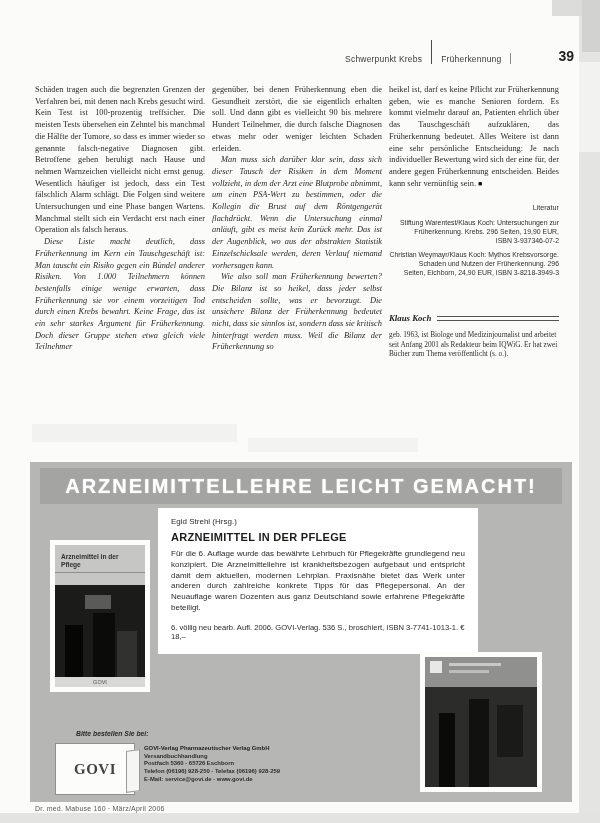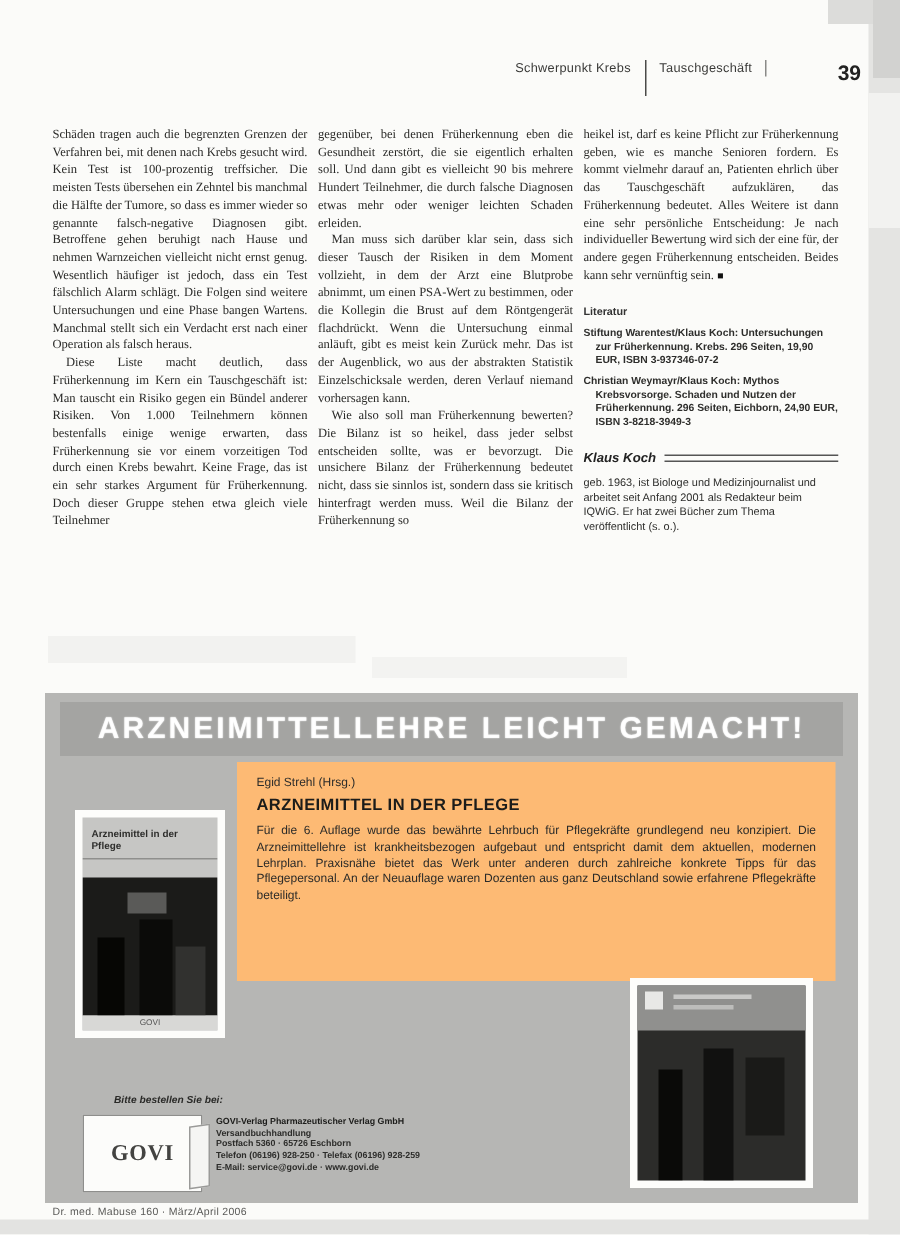--- a/index.html
+++ b/index.html
@@ -12,53 +12,53 @@
   
   .edge-right{position:absolute;right:0;top:0;width:21px;height:823px;background:#e4e4e2;}
   .edge-right-light{position:absolute;right:0;top:62px;width:21px;height:90px;background:#f2f2f0;}
   .edge-bottom{position:absolute;left:0;top:813px;width:600px;height:10px;background:#e3e3e1;}
   .smudge-tr1{position:absolute;left:552px;top:0;width:30px;height:16px;background:#dcdcda;}
   .smudge-tr2{position:absolute;left:582px;top:0;width:18px;height:52px;background:#d2d2d0;}
   .smudge-col1{position:absolute;left:32px;top:424px;width:205px;height:18px;background:#f2f2f0;}
   .smudge-col2{position:absolute;left:248px;top:438px;width:170px;height:14px;background:#f3f3f1;}
 
   
-  .runhead{position:absolute;top:40px;right:26px;display:flex;align-items:flex-start;gap:9px;}
+  .runhead{position:absolute;top:40px;right:26px;display:flex;align-items:flex-end;gap:9px;}
   .runhead .sec{font-size:8.5px;color:#3a3a38;letter-spacing:.2px;}
   .runhead .v1{width:1px;height:24px;background:#4a4a48;}
   .runhead .v2{width:1px;height:11px;background:#8a8a88;}
   .runhead .pno{font-size:14px;font-weight:bold;color:#222;margin-left:38px;}
 
   
   .cols{position:absolute;left:35px;top:84px;width:537px;height:378px;display:flex;gap:7px;}
   .col{width:170px;height:100%;overflow:hidden;font-family:"Liberation Serif",serif;
        font-size:8.4px;line-height:11.7px;text-align:justify;color:#2a2a28;}
   .col p{margin:0;}
-  .col p.ind{text-indent:9px;}
+  .col p.ind{text-indent:9px;font-style:italic;}
   .endmark{color:#111;font-size:7px;}
 
   
-  .lit{margin-top:12px;font-family:"Liberation Sans",sans-serif;text-align:left;font-weight:bold;}
+  .lit{margin-top:12px;font-family:"Liberation Sans",sans-serif;text-align:right;}
   .lit-head{font-size:7.2px;color:#333;margin-bottom:4px;}
   .lit-entry{font-size:6.9px;line-height:9px;color:#2e2e2c;padding-left:8px;text-indent:-8px;margin-bottom:5px;}
 
   
-  .bio{margin-top:14px;font-family:Liberation Sans, sans-serif;text-align:left;}
+  .bio{margin-top:36px;font-family:Liberation Serif, serif;text-align:left;}
   .bio-namerow{display:flex;align-items:center;gap:6px;margin-bottom:5px;}
   .bio-name{font-size:8.8px;font-style:italic;font-weight:bold;color:#222;white-space:nowrap;}
   .bio-dline{flex:1;height:3px;border-top:1px solid #555;border-bottom:1px solid #555;}
   .bio-text{font-size:7.3px;line-height:9.8px;color:#2e2e2c;}
 
   
   .ad{position:absolute;left:30px;top:462px;width:542px;height:340px;background:#b6b6b4;}
   .ad-banner{position:absolute;left:10px;top:6px;width:522px;height:36px;background:#a4a4a2;
              display:flex;align-items:center;justify-content:center;}
   .ad-banner span{font-size:20px;font-weight:bold;letter-spacing:2px;
                   color:rgba(255,255,255,.82);text-shadow:0 0 1px #fff;white-space:nowrap;}
-  .ad-panel{position:absolute;left:128px;top:46px;width:399px;height:146px;background:#fdba74;
+  .ad-panel{position:absolute;left:128px;top:46px;width:320px;height:146px;background:#ffffff;
             padding:9px 13px;box-sizing:border-box;}
   .ad-editor{font-size:8px;color:#2c2c2a;margin-bottom:5px;}
   .ad-title{font-size:11px;font-weight:bold;letter-spacing:.3px;color:#1c1c1a;margin-bottom:6px;}
   .ad-body{font-size:8px;line-height:10.8px;text-align:justify;color:#2a2a28;}
   .ad-biblio{font-size:7.6px;color:#2a2a28;margin-top:9px;}
 
   
   .bookcover{position:absolute;left:20px;top:78px;width:100px;height:152px;background:#fdfdfb;
              padding:5px;box-sizing:border-box;}
   .bc-inner{width:100%;height:100%;background:#c6c6c4;position:relative;overflow:hidden;}
@@ -117,21 +117,21 @@
 <div class="edge-right-light"></div>
 <div class="edge-bottom"></div>
 <div class="smudge-tr1"></div>
 <div class="smudge-tr2"></div>
 <div class="smudge-col1"></div>
 <div class="smudge-col2"></div>
 
 <div class="runhead">
   <span class="sec">Schwerpunkt Krebs</span>
   <div class="v1"></div>
-  <span class="sec">Tauschgeschäft</span>
+  <span class="sec">Früherkennung</span>
   <div class="v2"></div>
   <span class="pno">39</span>
 </div>
 
 <div class="cols">
   <div class="col">
     <p>Schäden tragen auch die begrenzten Grenzen der Verfahren bei, mit denen nach Krebs gesucht wird. Kein Test ist 100-prozentig treffsicher. Die meisten Tests übersehen ein Zehntel bis manchmal die Hälfte der Tumore, so dass es immer wieder so genannte falsch-negative Diagnosen gibt. Betroffene gehen beruhigt nach Hause und nehmen Warnzeichen vielleicht nicht ernst genug. Wesentlich häufiger ist jedoch, dass ein Test fälschlich Alarm schlägt. Die Folgen sind weitere Untersuchungen und eine Phase bangen Wartens. Manchmal stellt sich ein Verdacht erst nach einer Operation als falsch heraus.</p>
     <p class="ind">Diese Liste macht deutlich, dass Früherkennung im Kern ein Tauschgeschäft ist: Man tauscht ein Risiko gegen ein Bündel anderer Risiken. Von 1.000 Teilnehmern können bestenfalls einige wenige erwarten, dass Früherkennung sie vor einem vorzeitigen Tod durch einen Krebs bewahrt. Keine Frage, das ist ein sehr starkes Argument für Früherkennung. Doch dieser Gruppe stehen etwa gleich viele Teilnehmer</p>
   </div>
   <div class="col">
@@ -160,20 +160,21 @@
 
 <div class="ad">
   <div class="ad-banner">
     <span>ARZNEIMITTELLEHRE LEICHT GEMACHT!</span>
   </div>
 
   <div class="ad-panel">
     <div class="ad-editor">Egid Strehl (Hrsg.)</div>
     <div class="ad-title">ARZNEIMITTEL IN DER PFLEGE</div>
     <div class="ad-body">Für die 6. Auflage wurde das bewährte Lehrbuch für Pflegekräfte grundlegend neu konzipiert. Die Arzneimittellehre ist krankheitsbezogen aufgebaut und entspricht damit dem aktuellen, modernen Lehrplan. Praxisnähe bietet das Werk unter anderen durch zahlreiche konkrete Tipps für das Pflegepersonal. An der Neuauflage waren Dozenten aus ganz Deutschland sowie erfahrene Pflegekräfte beteiligt.</div>
+    <div class="ad-biblio">6. völlig neu bearb. Aufl. 2006. GOVI-Verlag. 536 S., broschiert, ISBN 3-7741-1013-1. € 18,–</div>
   </div>
 
   <div class="bookcover">
     <div class="bc-inner">
       <div class="bc-title">Arzneimittel in der Pflege</div>
       <div class="bc-photo">
         <div class="fig1"></div>
         <div class="fig2"></div>
         <div class="fig3"></div>
         <div class="hi"></div>

